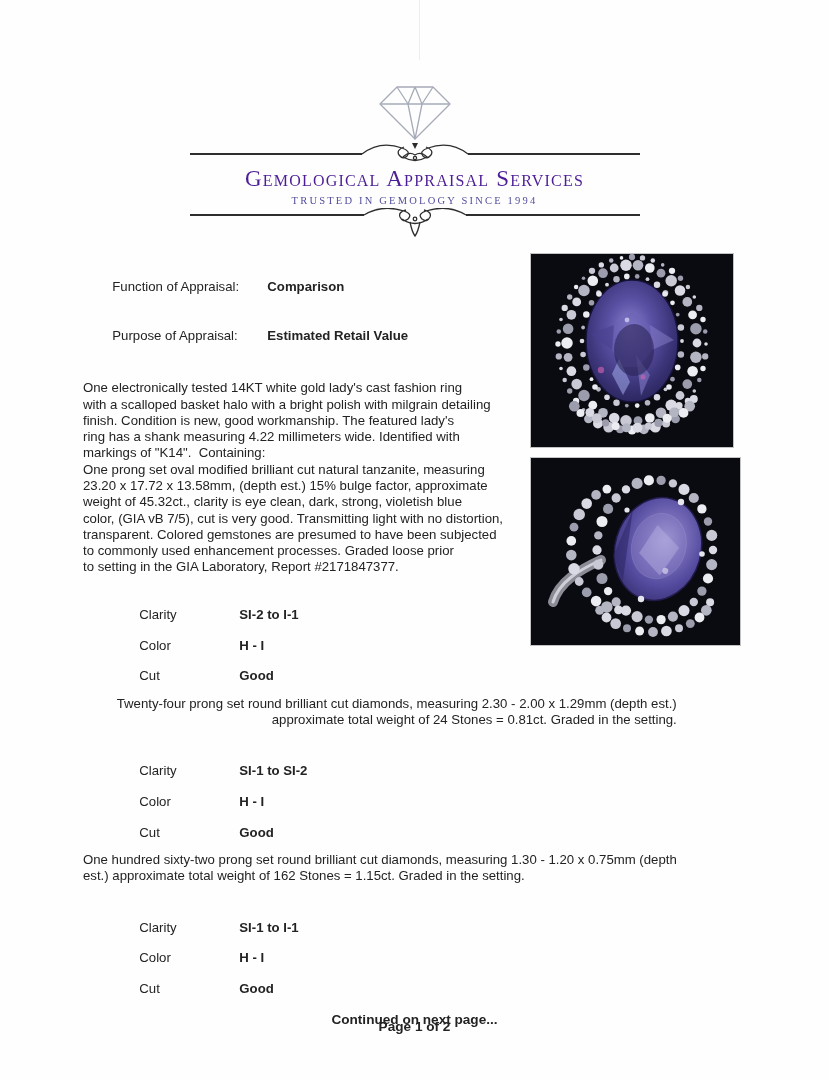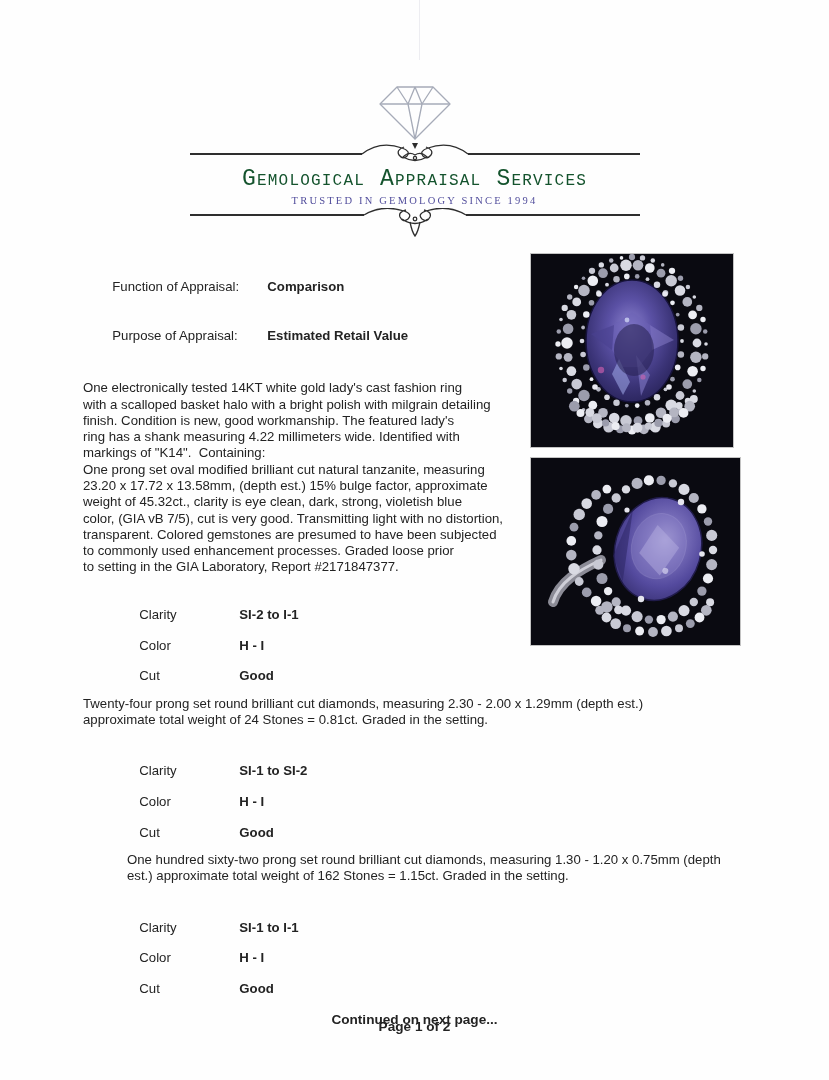--- a/index.html
+++ b/index.html
@@ -7,40 +7,40 @@
     position:relative; width:829px; height:1080px; margin:0 auto;
     background:#fefefe; overflow:hidden;
     font-family:"Liberation Sans", sans-serif; color:#232323;
   }
 
   
   .logo { position:absolute; top:84px; left:0; width:100%; text-align:center; }
   .logo svg { display:block; margin:0 auto; }
   .diamond-svg { margin-bottom:-2px; }
   .brand-title {
-    font-family:Liberation Mono, monospace; font-variant:small-caps;
-    font-size:23px; letter-spacing:1.2px; line-height:26px; color:#14532d;
+    font-family:Liberation Serif, serif; font-variant:small-caps;
+    font-size:23px; letter-spacing:1.2px; line-height:26px; color:#4c1d95;
   }
   .brand-tagline {
     font-family:"Liberation Serif", serif; font-size:10.5px; letter-spacing:2.2px;
     line-height:14px; margin-top:2px; color:#524e9c;
   }
   .flourish-bottom { margin-top:2px; }
 
   
   .content { position:absolute; left:83px; top:263px; font-size:13.2px; }
   .info-row { line-height:16.2px; white-space:pre; }
   .info-label { display:inline-block; width:155px; }
   .info-value { font-weight:bold; }
   .para { margin:0; white-space:pre; line-height:16.3px; }
   .p1 { margin-top:20px; }
   .p2 { }
   .p3 { margin-top:11px; }
-  .p4 { margin-top:12px; }
-  .p5 { margin-top:12px;margin-left:44px; }
+  .p4 { margin-top:12px;text-align:right; }
+  .p5 { margin-top:12px; }
   .grade-table { margin:16px 0 0 27px; line-height:15.3px; }
   .gt2, .gt3 { margin-top:20px; }
   .grade-row { white-space:pre; }
   .grade-label { display:inline-block; width:100px; font-weight:normal; }
   .grade-value { font-weight:bold; }
 
   
   .photo { position:absolute; margin:0; padding:0; background:#0a0a11; outline:1px solid #c3c3c3; }
   .photo svg { display:block; }
   .photo-top  { left:531px; top:254px; width:202px; height:193px; }

